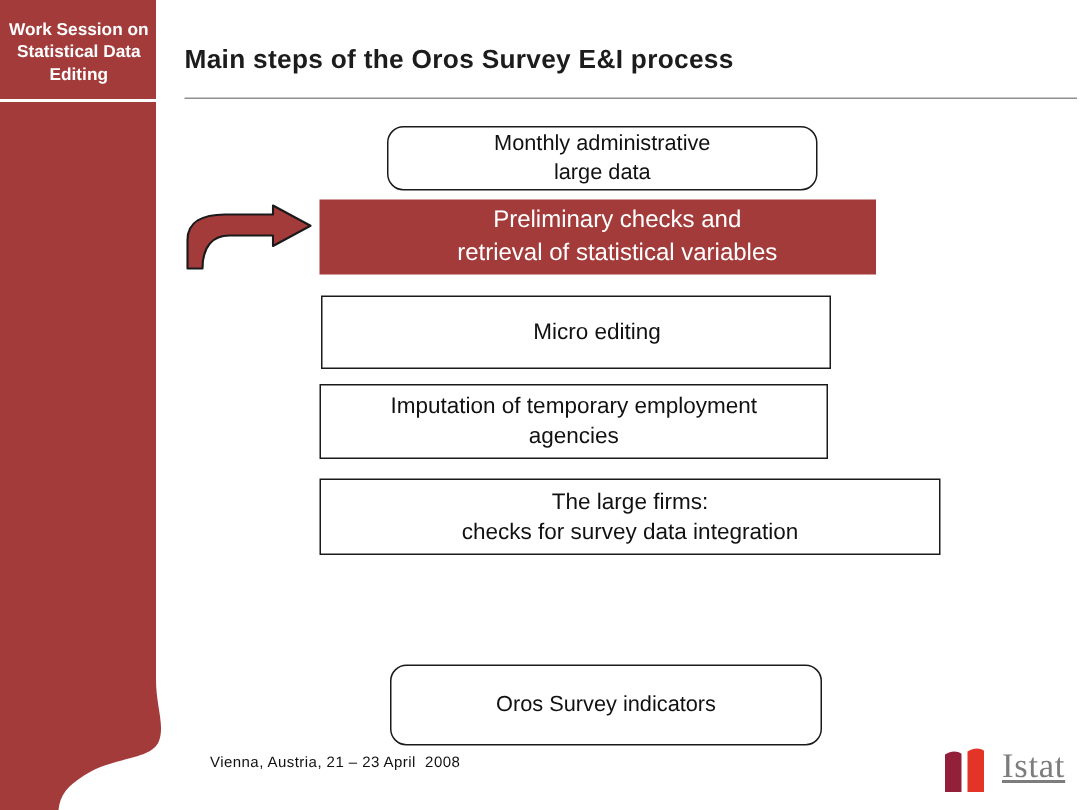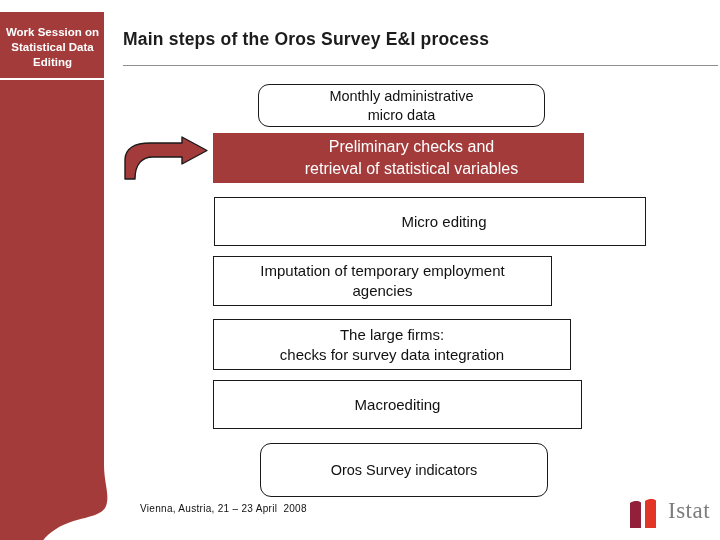--- a/index.html
+++ b/index.html
@@ -1,21 +1,21 @@
 <!DOCTYPE html>
 <html><head>
 <meta charset="utf-8">
 <style>
   html,body{margin:0;padding:0;background:#e8e8e8;}
   .slide{
     position:relative;width:720px;height:540px;background:#ffffff;
     font-family:"Liberation Sans",sans-serif;overflow:hidden;margin:0 auto;
   }
   
-  .sidebar{position:absolute;left:0;top:12px;width:112px;height:480px;}
+  .sidebar{position:absolute;left:0;top:0;width:112px;height:480px;}
   .sidebar svg{position:absolute;left:0;top:0;}
   .sidebar-title{
     position:absolute;left:0;top:13px;width:105px;text-align:center;
     color:#ffffff;font-weight:bold;font-size:11.5px;line-height:15px;
     white-space:pre-line;
   }
   .sidebar-divider{position:absolute;left:0;top:66px;width:105px;height:2px;background:#ffffff;}
   
   .page-title{
     position:absolute;left:123px;top:29px;width:590px;margin:0;
@@ -28,37 +28,37 @@
     text-align:center;background:#ffffff;border:1px solid #1a1a1a;
     font-size:15px;color:#111111;box-sizing:border-box;
   }
   .step-label{white-space:pre-line;line-height:20px;}
   .step.rounded{border-width:1.5px;border-radius:11px;font-size:14.5px;}
   .step.rounded .step-label{line-height:19px;}
   .step.highlight{background:#a33b3b;border:none;color:#ffffff;font-size:16px;padding-left:26px;}
   .step.highlight .step-label{line-height:22px;}
   .s1{left:258px;top:84px;width:287px;height:43px;}
   .s2{left:213px;top:133px;width:371px;height:50px;}
-  .s3{left:214px;top:197px;width:432px;height:49px;padding-left:28px;}
+  .s3{left:214px;top:197px;width:340px;height:49px;padding-left:28px;}
   .s4{left:213px;top:256px;width:339px;height:50px;}
-  .s5{left:213px;top:319px;width:358px;height:51px;}
+  .s5{left:213px;top:319px;width:414px;height:51px;}
   .s6{left:213px;top:380px;width:369px;height:49px;}
   .s7{left:260px;top:443px;width:288px;height:54px;}
   
   .flow-arrow{position:absolute;left:119px;top:135px;width:92px;height:47px;}
   
   .slide-footer{
     position:absolute;left:140px;top:503px;font-size:10px;color:#111111;
     white-space:pre;letter-spacing:.3px;
   }
   
   .logo{position:absolute;left:627px;top:495px;width:88px;height:38px;}
   .logo-text{
     position:absolute;left:41px;top:3px;font-family:"Liberation Serif",serif;
-    font-size:23px;color:#7d7d7d;letter-spacing:.5px;
+    font-size:23px;color:#7d7d7d;letter-spacing:.5px;text-decoration:underline;
   }
 </style>
 </head>
 <body>
 
 <div class="slide">
 
   <div class="sidebar">
     <svg width="112" height="540" viewBox="0 0 112 540">
       <path d="M0,0 H104 V453 C104,471 110,483 106,494 C101,507 76,504 56,517 C45,524 40,530 39,540 H0 Z" fill="#a33b3b"></path>
@@ -73,21 +73,21 @@
   <div class="title-rule"></div>
 
   <div class="flow-arrow">
     <svg width="92" height="47" viewBox="0 0 92 47">
       <path d="M6,44 V25 C6,13 16,8 31,8 H63 V2 L88,15.5 L63,29 V22 H34 C23,22 16,29 16,44 Z" fill="#a33b3b" stroke="#1a1a1a" stroke-width="1.4" stroke-linejoin="round"></path>
     </svg>
   </div>
 
   <div class="step rounded s1">
     <span class="step-label">Monthly administrative
-micro data</span>
+large data</span>
   </div>
 
   <div class="step highlight s2">
     <span class="step-label">Preliminary checks and
 retrieval of statistical variables</span>
   </div>
 
   <div class="step s3">
     <span class="step-label">Micro editing</span>
   </div>
@@ -95,23 +95,20 @@
   <div class="step s4">
     <span class="step-label">Imputation of temporary employment
 agencies</span>
   </div>
 
   <div class="step s5">
     <span class="step-label">The large firms:
 checks for survey data integration</span>
   </div>
 
-  <div class="step s6">
-    <span class="step-label">Macroediting</span>
-  </div>
 
   <div class="step rounded s7">
     <span class="step-label">Oros Survey indicators</span>
   </div>
 
   <div class="slide-footer">Vienna, Austria, 21 – 23 April  2008</div>
 
   <div class="logo">
     <svg width="38" height="36" viewBox="0 0 38 36">
       <path d="M3,8 C7,5.5 11,5.5 14,7.5 L14,33 H3 Z" fill="#93203a"></path>

